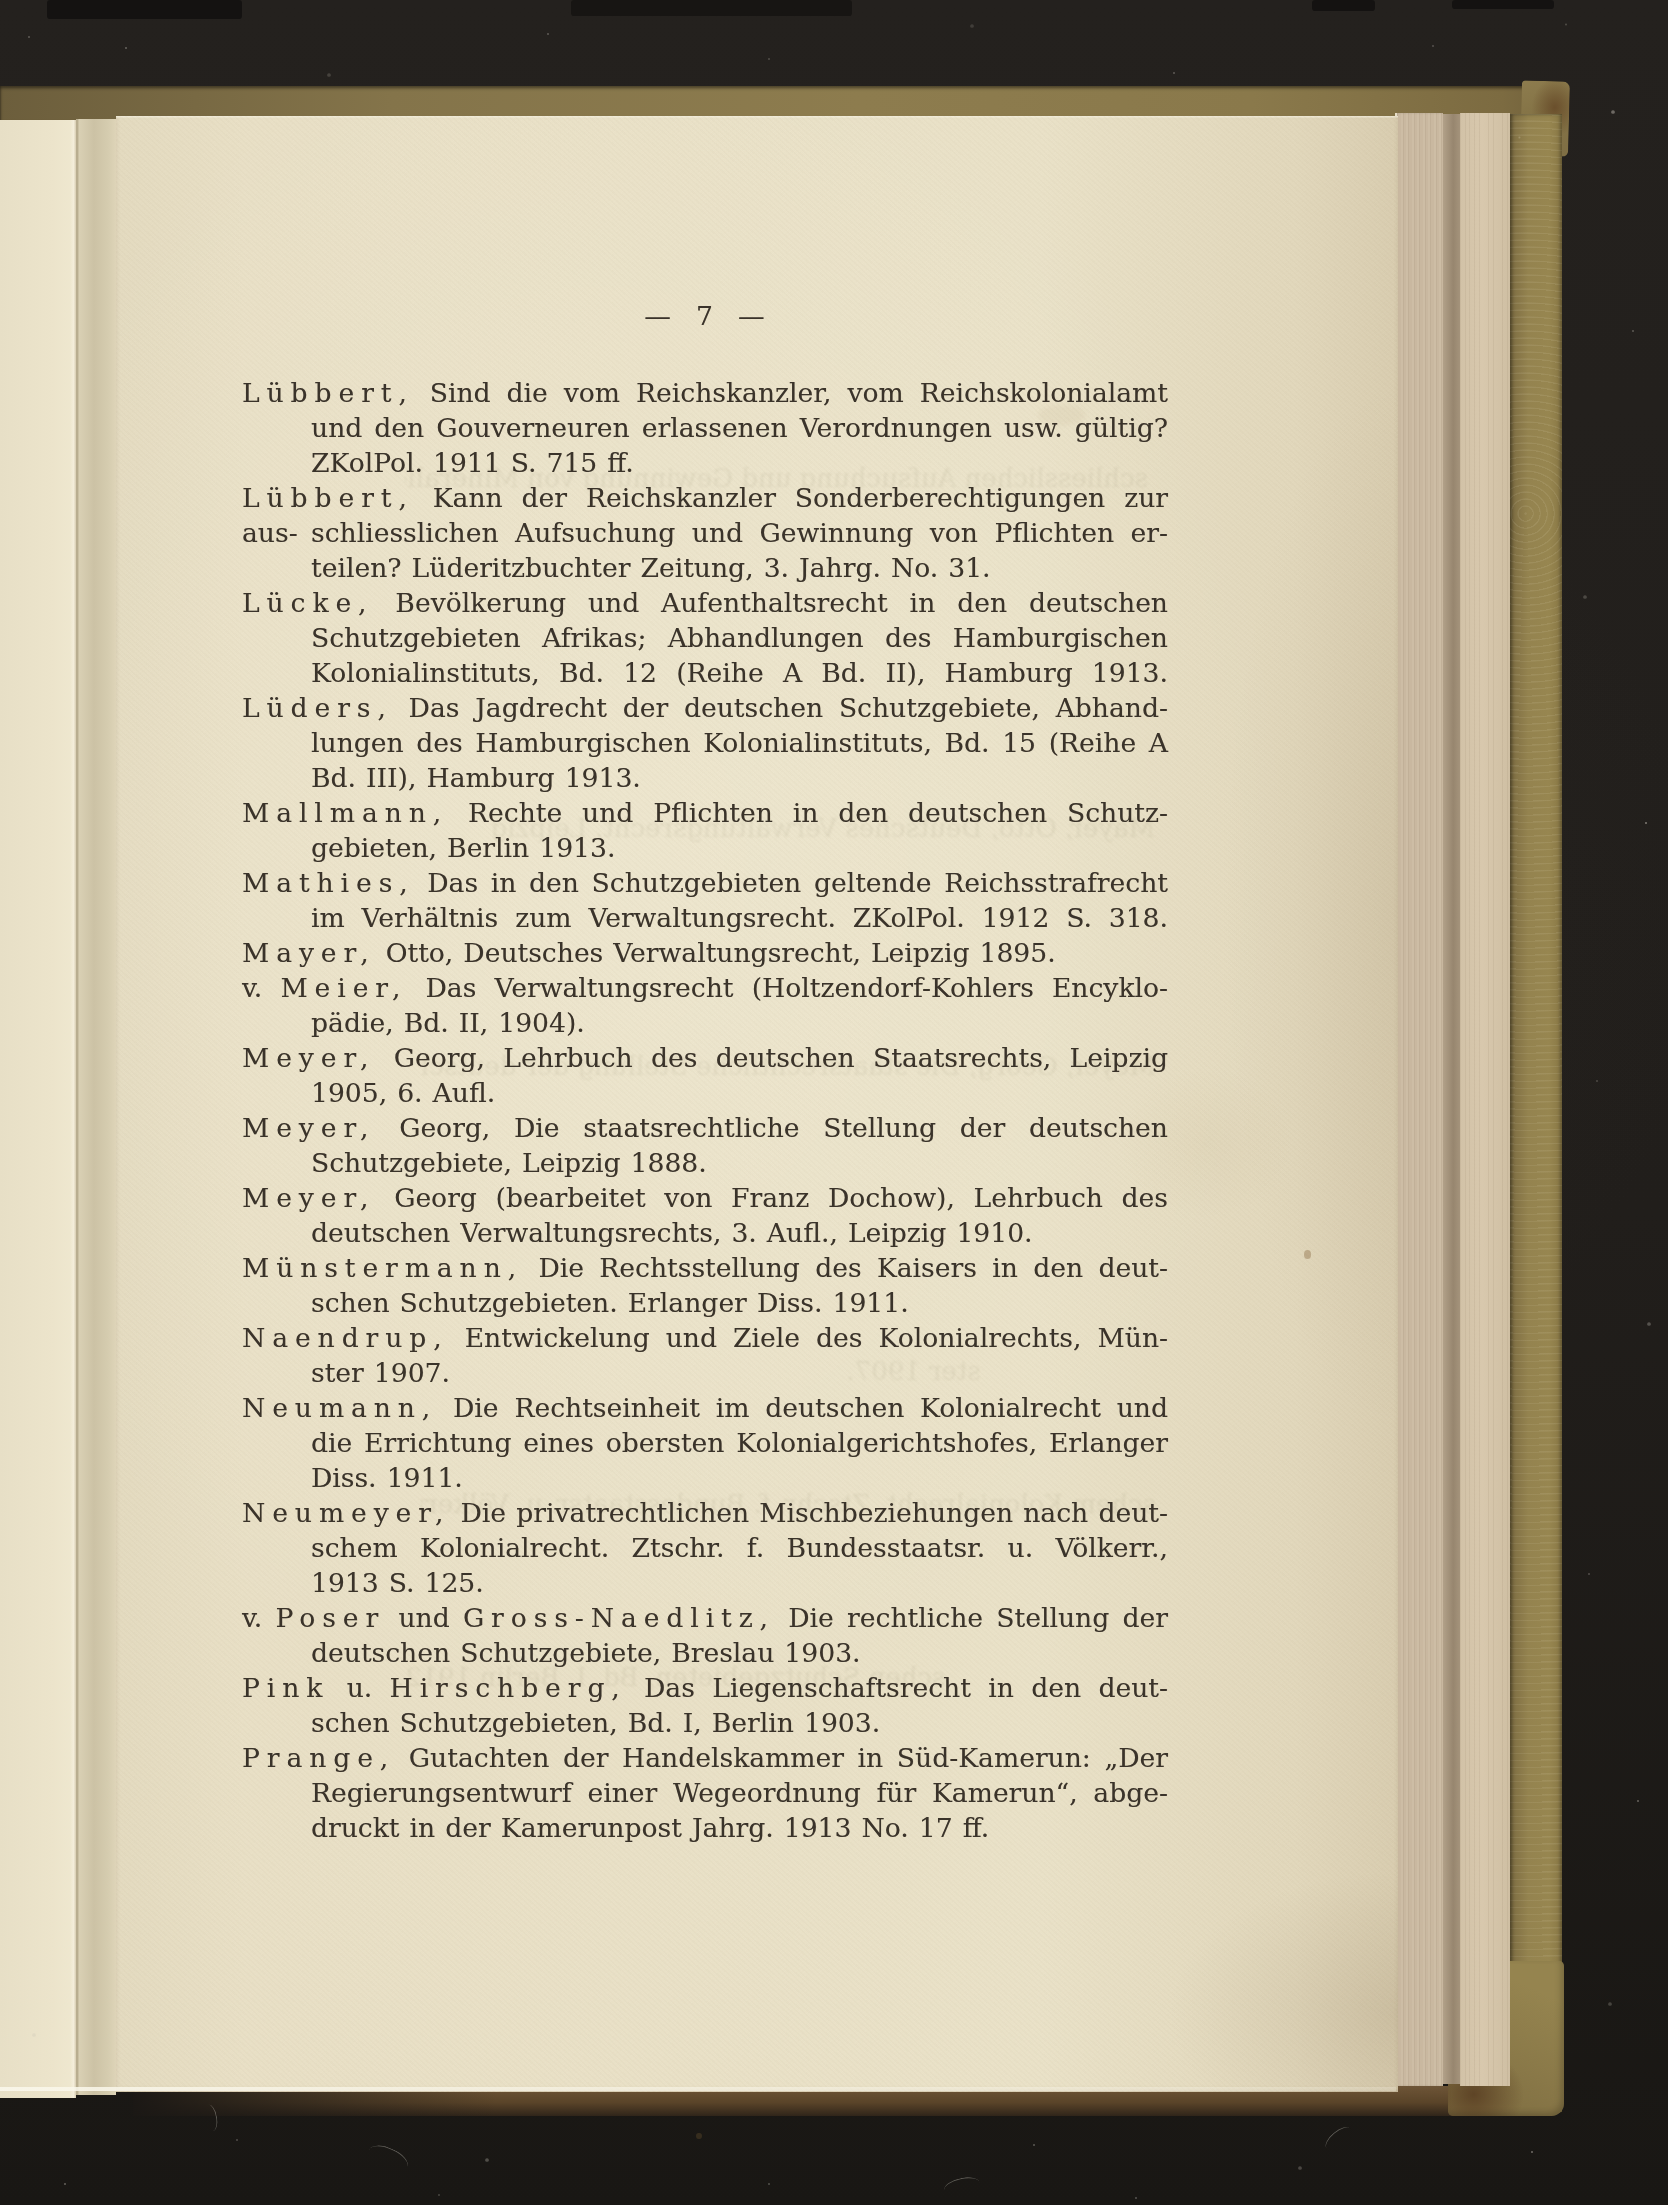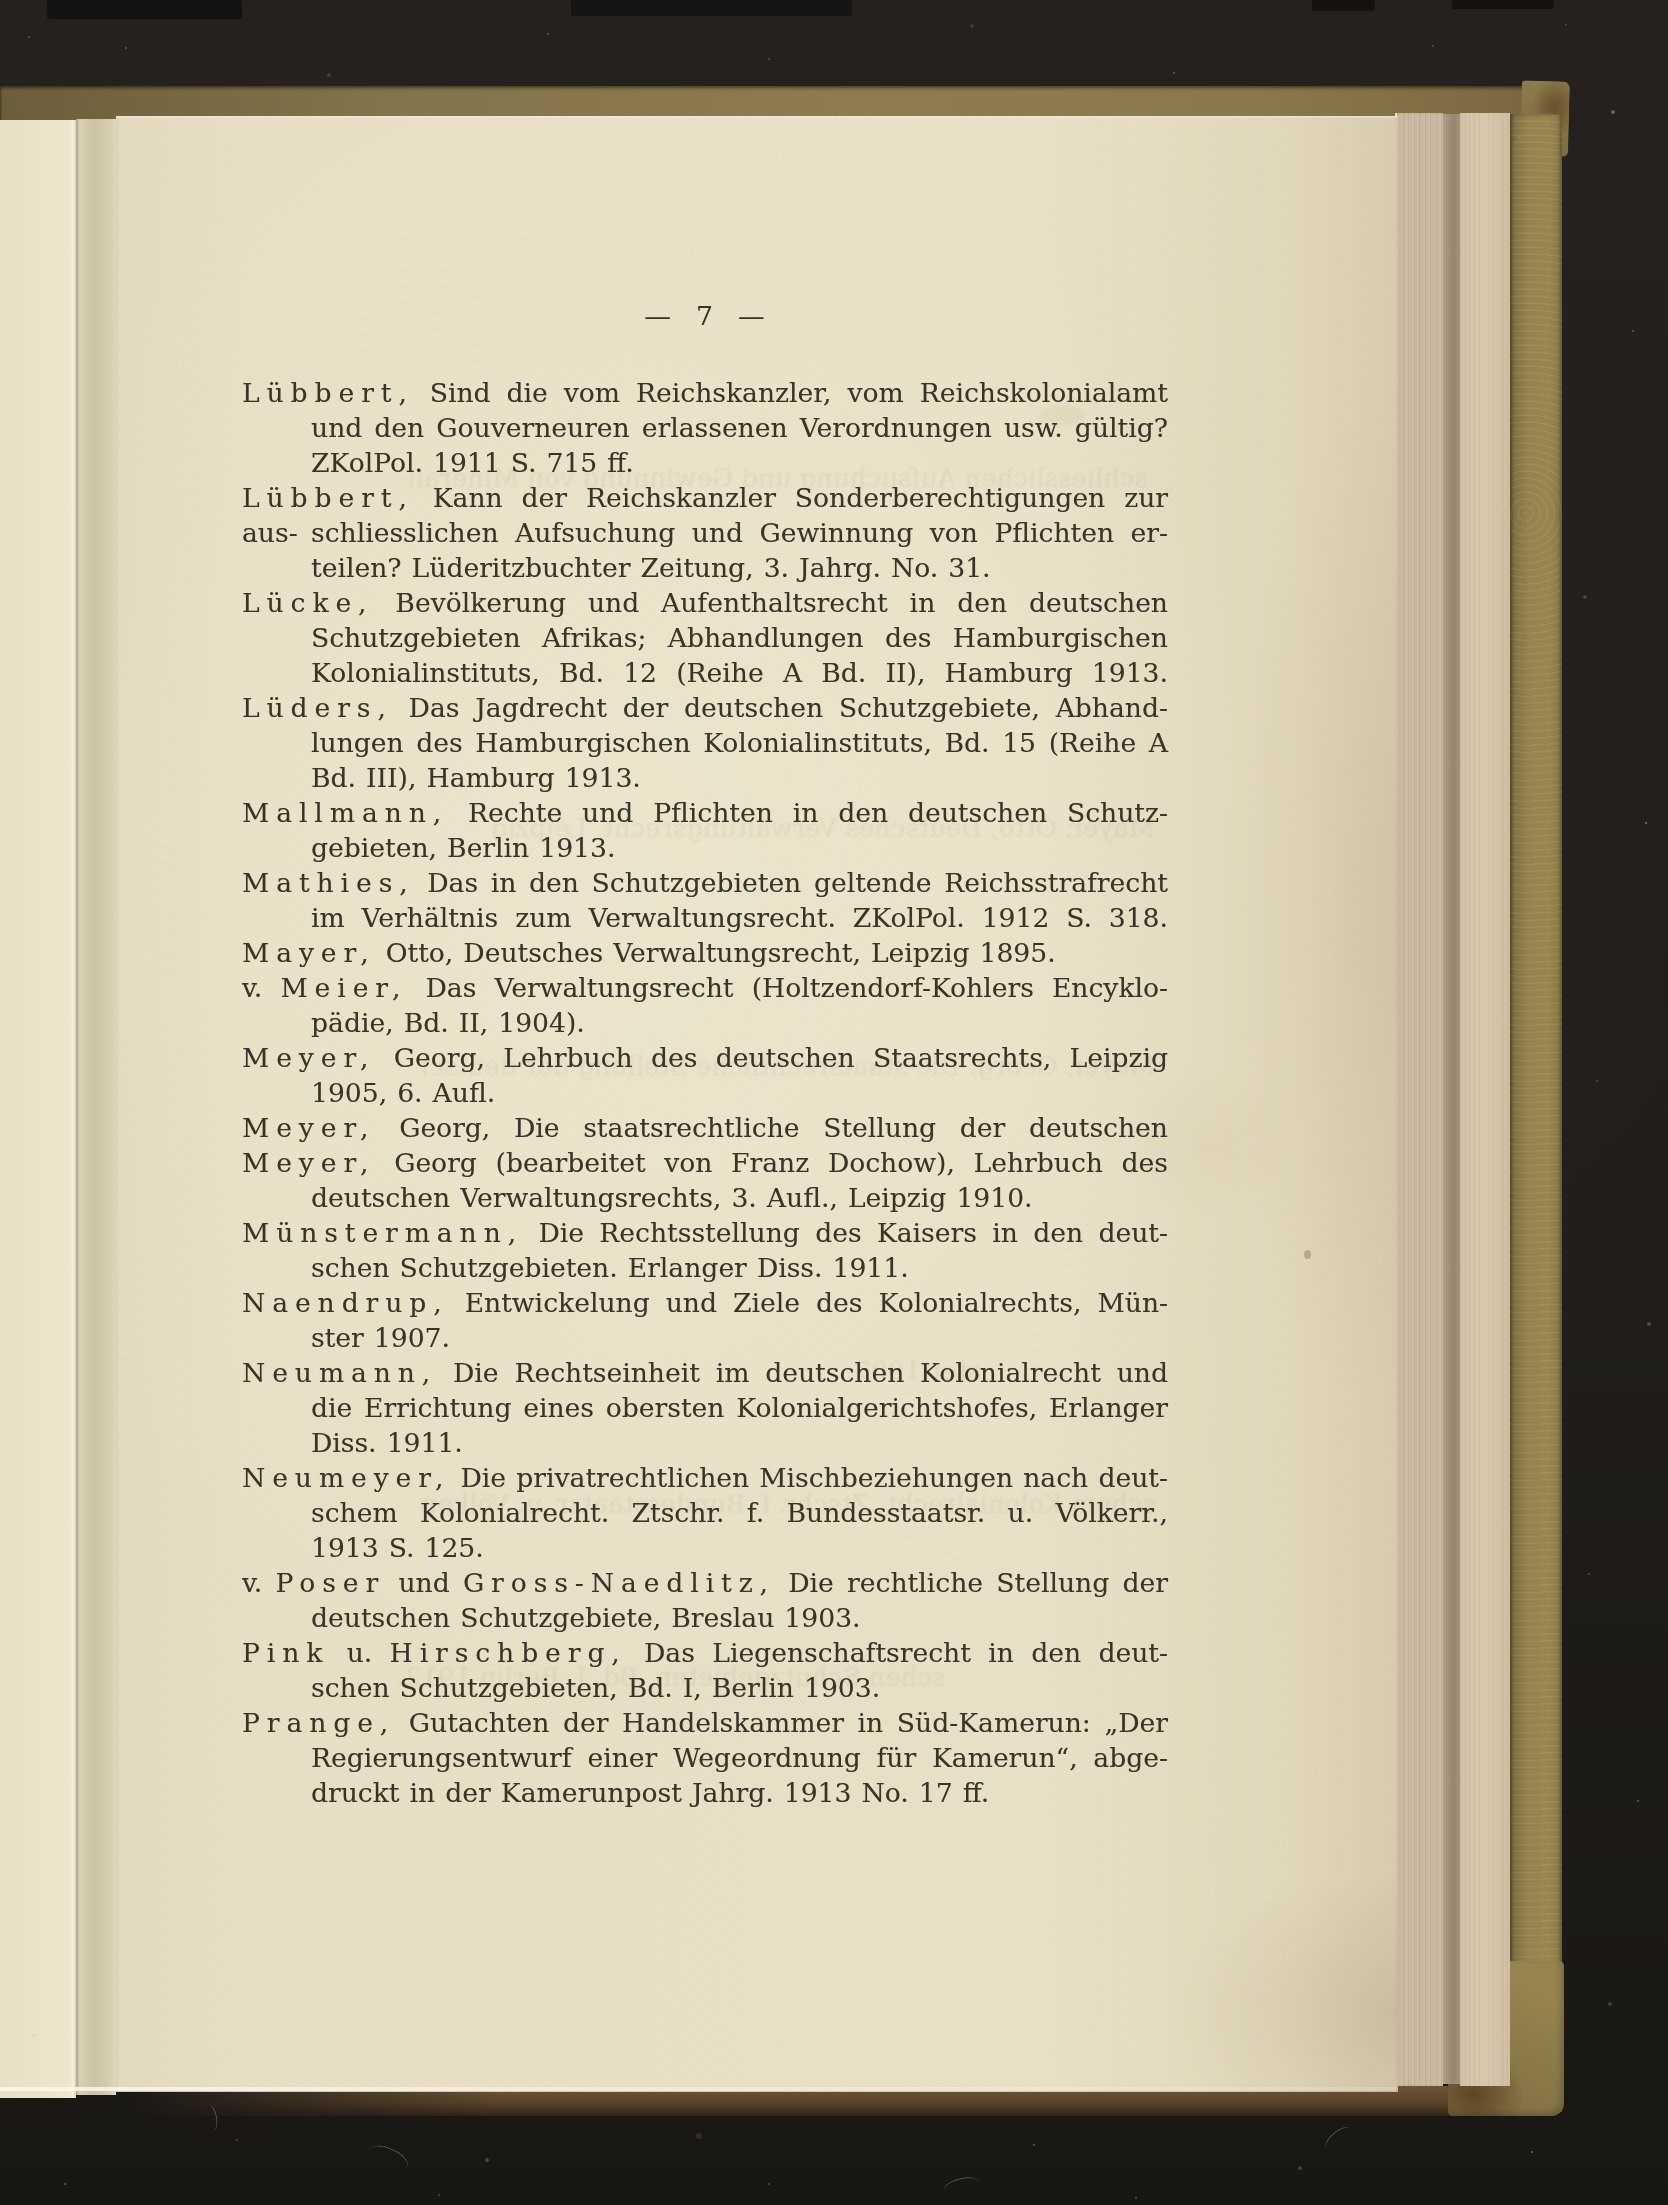--- a/index.html
+++ b/index.html
@@ -235,20 +235,21 @@
       <div class="entry">
         <div class="line just"><span style="position: static;">v. </span><span class="sperr" style="position: static;">Meier,</span><span style="position: static;"> Das Verwaltungsrecht (Holtzendorf-Kohlers Encyklo-</span></div>
         <div class="line cont"><span style="position: static;">pädie, Bd. II, 1904).</span></div>
       </div>
       <div class="entry">
         <div class="line just"><span class="sperr" style="position: static;">Meyer,</span><span style="position: static;"> Georg, Lehrbuch des deutschen Staatsrechts, Leipzig</span></div>
         <div class="line cont"><span style="position: static;">1905, 6. Aufl.</span></div>
       </div>
       <div class="entry">
         <div class="line just"><span class="sperr" style="position: static;">Meyer,</span><span style="position: static;"> Georg, Die staatsrechtliche Stellung der deutschen</span></div>
+        <div class="line cont"><span style="position: static;">Schutzgebiete, Leipzig 1888.</span></div>
       </div>
       <div class="entry">
         <div class="line just"><span class="sperr" style="position: static;">Meyer,</span><span style="position: static;"> Georg (bearbeitet von Franz Dochow), Lehrbuch des</span></div>
         <div class="line cont"><span style="position: static;">deutschen Verwaltungsrechts, 3. Aufl., Leipzig 1910.</span></div>
       </div>
       <div class="entry">
         <div class="line just"><span class="sperr" style="position: static;">Münstermann,</span><span style="position: static;"> Die Rechtsstellung des Kaisers in den deut-</span></div>
         <div class="line cont"><span style="position: static;">schen Schutzgebieten. Erlanger Diss. 1911.</span></div>
       </div>
       <div class="entry">

